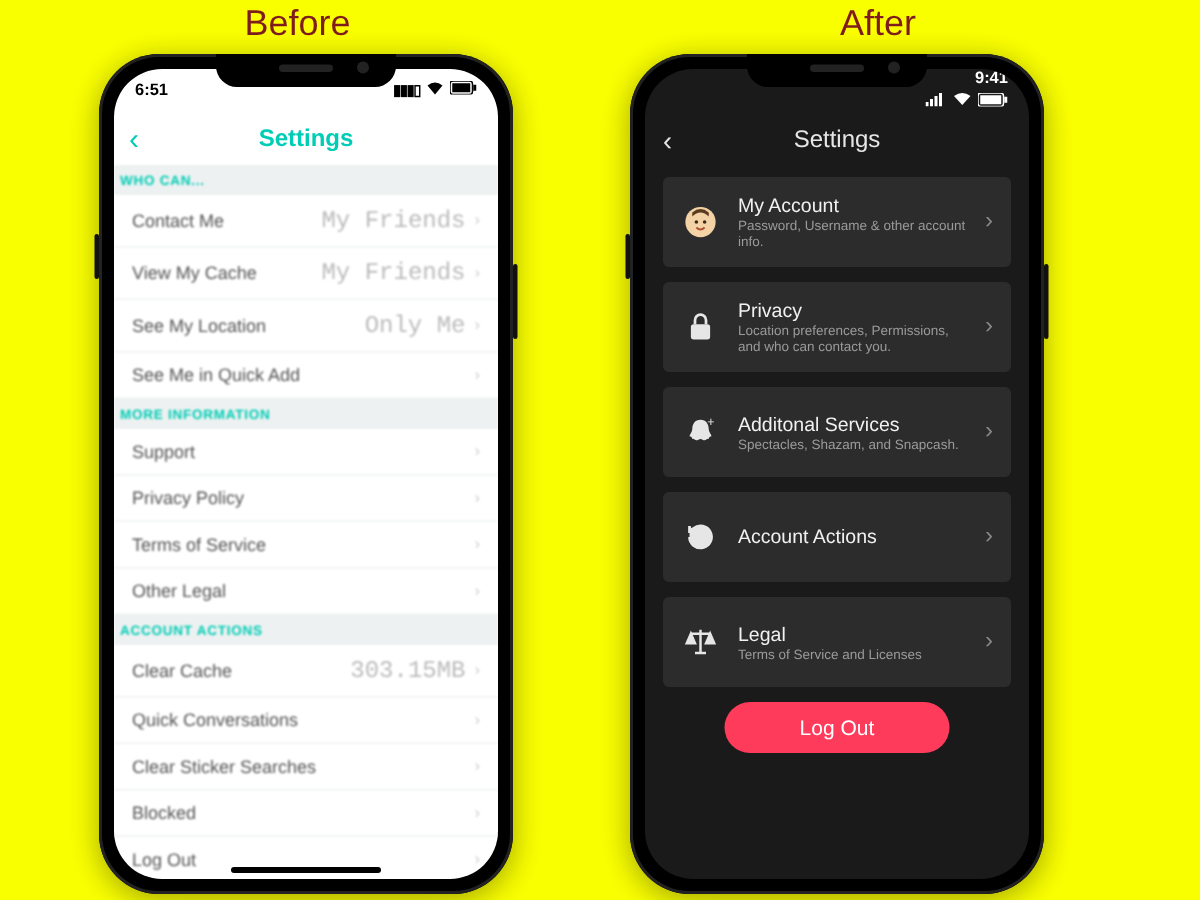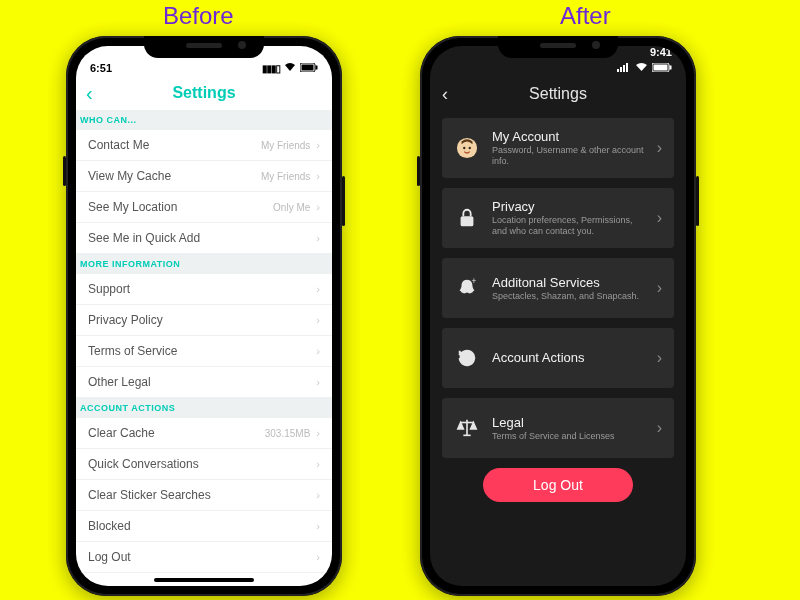--- a/index.html
+++ b/index.html
@@ -1,17 +1,17 @@
 <!DOCTYPE html>
 <html><head>
 <meta charset="utf-8">
 <style>
   * { box-sizing: border-box; margin: 0; padding: 0; font-family: -apple-system, Helvetica, Arial, sans-serif; }
   body { background: #faff00; width: 800px; height: 600px; overflow: hidden; position: relative; }
-  .header-label { position: absolute; top: 2px; font-size: 24px; font-weight: 400; color: #6d28d9; }
+  .header-label { position: absolute; top: 2px; font-size: 24px; font-weight: 400; color: #7f1d1d; }
   .label-before { left: 163px; }
   .label-after { left: 560px; }
   .phone {
     position: absolute; top: 36px; width: 276px; height: 560px;
     border-radius: 40px; background: #000; padding: 10px;
     box-shadow: inset 0 0 0 2px #222, 0 4px 20px rgba(0,0,0,.35);
   }
   .phone::before { 
     content:""; position:absolute; left:-3px; top:120px; width:3px; height:30px; background:#111; border-radius:2px;
   }
@@ -20,30 +20,30 @@
   }
   .phone-left { left: 66px; }
   .phone-right { left: 420px; }
   .screen { width: 100%; height: 100%; border-radius: 32px; overflow: hidden; position: relative; }
   .notch { position:absolute; top:0; left:50%; transform:translateX(-50%); width:120px; height:22px; background:#000; border-radius:0 0 14px 14px; z-index:10;}
   .notch .speaker { position:absolute; top:7px; left:50%; transform:translateX(-50%); width:36px; height:5px; background:#222; border-radius:3px;}
   .notch .cam { position:absolute; top:5px; right:18px; width:8px; height:8px; background:#222; border-radius:50%;}
   
   .screen-light { background:#fff; }
   .status-bar { height:30px; display:flex; justify-content:space-between; align-items:flex-end; padding:0 14px 2px; font-size:11px; font-weight:600; }
-  .status-bar.light { color:#000; }
+  .status-bar.light { color:#000;align-items:center; }
   .status-bar.dark { color:#fff;flex-direction:column; }
   .status-icons { display:flex; gap:4px; align-items:center; font-size:10px; letter-spacing:-1px; }
   .nav-light { height:34px; display:flex; align-items:center; justify-content:center; position:relative; }
   .nav-light .back { position:absolute; left:10px; color:#00cdb6; font-size:20px; font-weight:300; }
   .nav-light .title { color:#00cdb6; font-size:16px; font-weight:600; }
   .section-hdr { background:#eef1f1; color:#00cdb6; font-size:9px; font-weight:700; letter-spacing:.5px; padding:5px 4px; }
   .row-light { display:flex; align-items:center; justify-content:space-between; padding:8px 12px; border-bottom:1px solid #eef1f1; min-height:30px;}
   .row-light .name { font-size:12px; color:#555; }
-  .row-light .val { font-size:10px; color:#bbb; margin-left:auto; margin-right:6px;}
+  .row-light .val { font-size:16px; color:#bbb; margin-left:auto; margin-right:6px;font-family:Liberation Mono, monospace;}
   .row-light .chev { color:#ccc; font-size:11px; }
   .home-ind { position:absolute; bottom:4px; left:50%; transform:translateX(-50%); width:100px; height:4px; background:#000; border-radius:4px;}
   .light-body { filter: blur(0.6px); }
   
   .screen-dark { background:#1a1a1a; color:#e6e6e6; display:flex; flex-direction:column;}
   .nav-dark { height:36px; display:flex; align-items:center; justify-content:center; position:relative;}
   .nav-dark .back { position:absolute; left:12px; font-size:18px; color:#e6e6e6; }
   .nav-dark .title { font-size:16px; font-weight:500; }
   .dark-list { flex:1; padding:6px 12px 0; overflow:hidden;}
   .row-dark { background:#2c2c2c; border-radius:4px; margin-bottom:10px; padding:10px 12px; display:flex; align-items:center; gap:12px; min-height:60px;}

